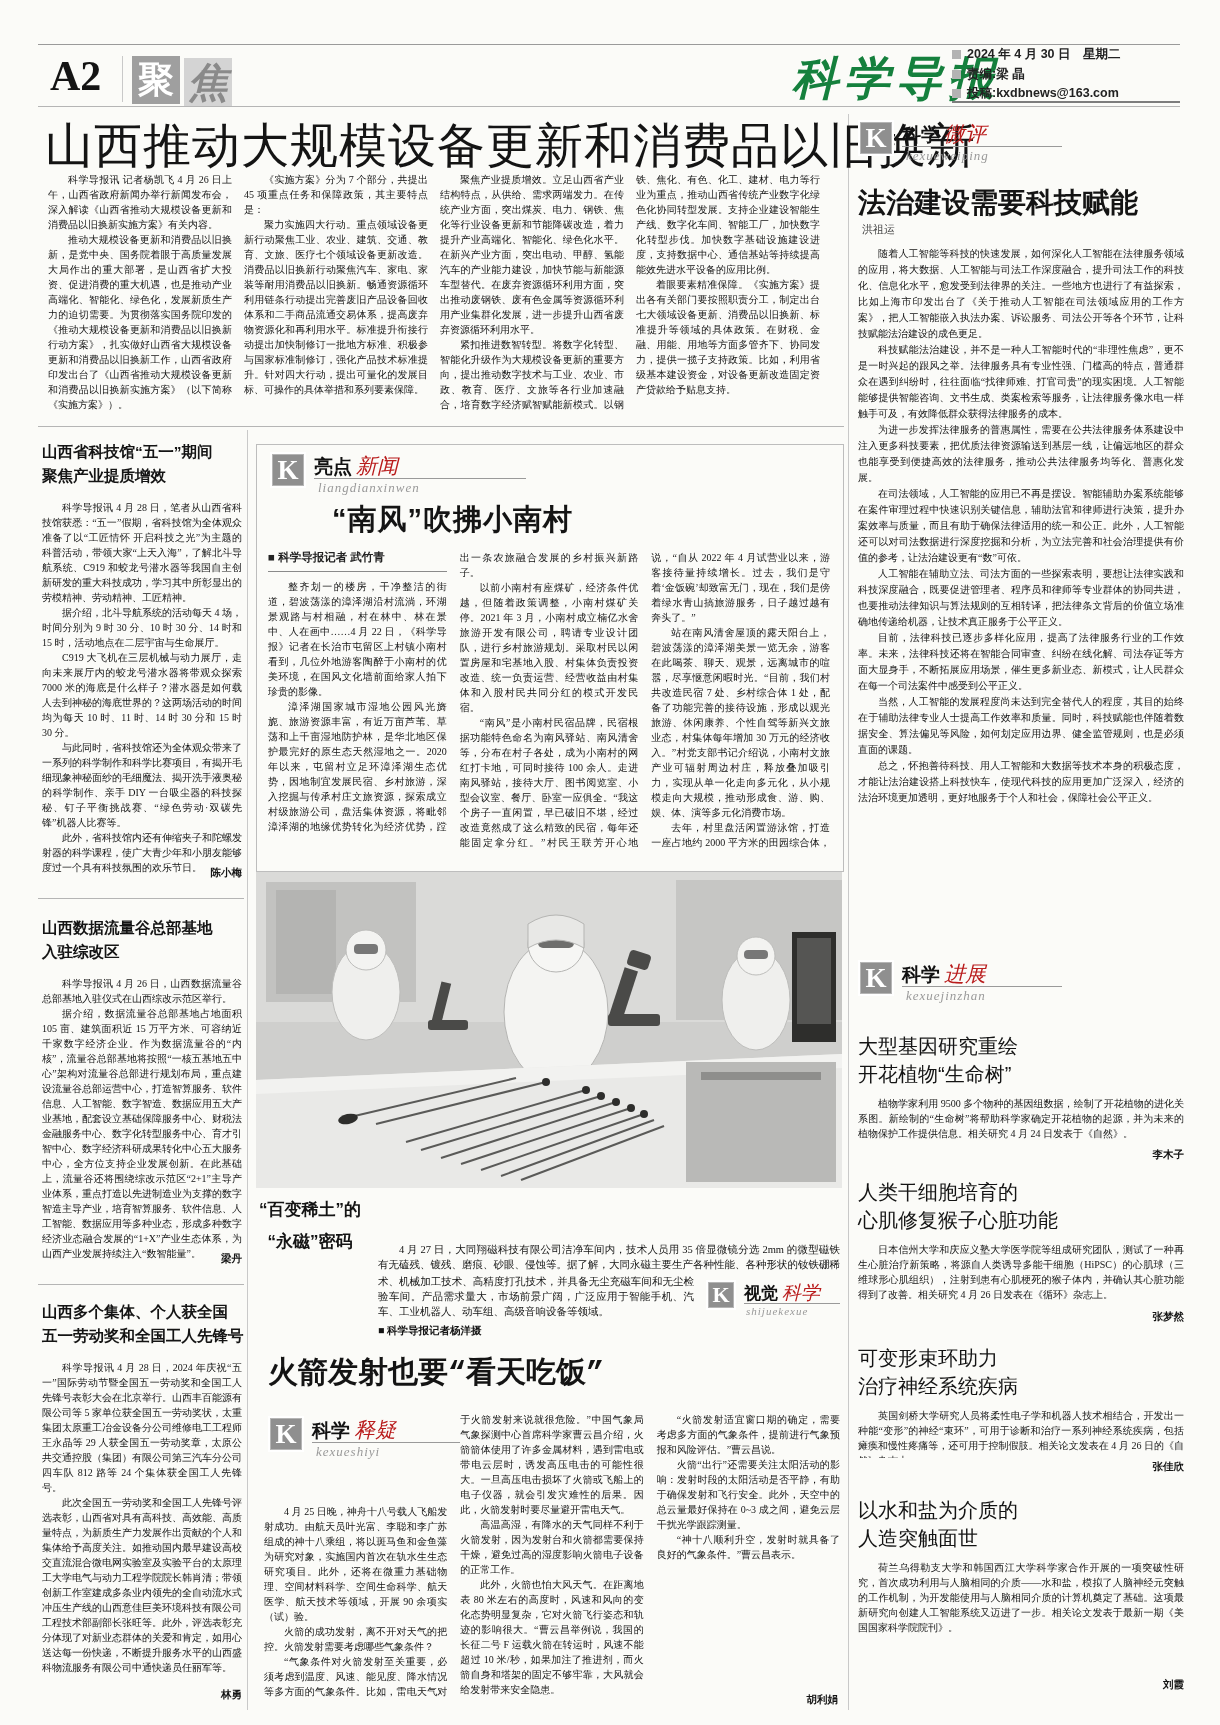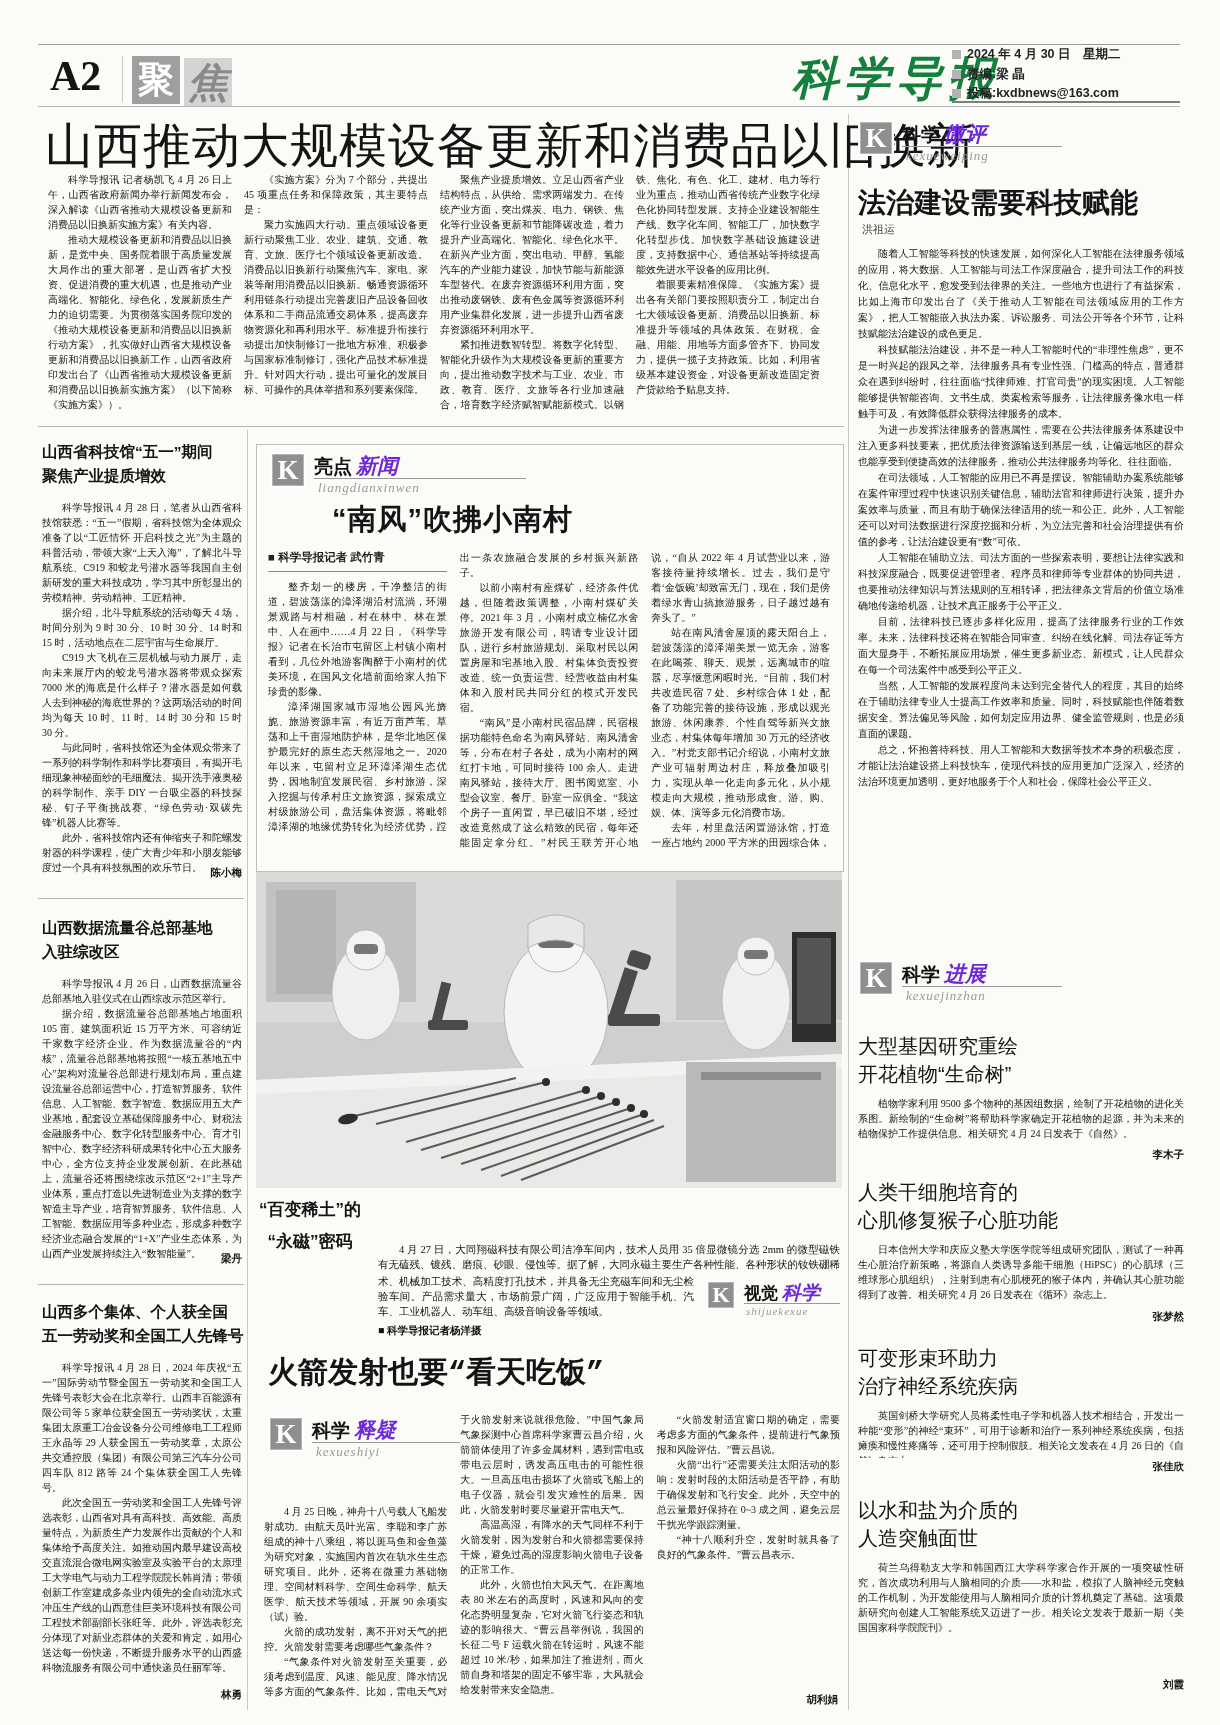--- a/index.html
+++ b/index.html
@@ -30,21 +30,21 @@
   .cols-4{column-count:4;column-gap:12px;column-fill:auto;}
   .cols-3{column-count:3;column-gap:13px;column-fill:auto;}
   .byline-r{font-size:10.5px;font-weight:bold;text-align:right;}
   
   .kbox{background:#8f8f8f;color:#fff;display:flex;align-items:center;justify-content:center;
         font-family:"Liberation Serif",serif;font-weight:bold;
         box-shadow:inset 0 0 0 2px #fff,inset 0 0 0 3px #b5b5b5;}
   .kbox.big{width:36px;height:36px;font-size:27px;}
   .kbox.small{width:30px;height:30px;font-size:22px;}
   .sec-t1{font-family:"Liberation Sans",sans-serif;font-weight:bold;font-size:19px;color:#111;}
-  .sec-t2{font-family:"Liberation Serif",serif;font-weight:bold;font-style:italic;font-size:21px;color:#6d28d9;}
+  .sec-t2{font-family:"Liberation Serif",serif;font-weight:normal;font-style:italic;font-size:21px;color:#b91c1c;}
   .sec-py{font-family:"Liberation Serif",serif;font-style:italic;font-size:13px;color:#999;letter-spacing:1px;}
   .sec-ul{height:1px;background:#9a9a9a;}
   .fb{border:1px solid #bdbdbd;}
   .feat-by{font-family:"Liberation Sans",sans-serif;font-weight:bold;font-size:11.5px;border-bottom:1px solid #8a8a8a;
            padding-bottom:6px;margin-bottom:7px;color:#222;}
   .cap-title{font-family:"Liberation Sans",sans-serif;font-weight:bold;font-size:17px;text-align:center;white-space:nowrap;}
   .essay-by{font-size:11px;color:#444;}
   .spacer-logo{height:92px;}
 </style>
 </head>
@@ -250,21 +250,21 @@
     <span class="sec-t1">科学</span>
     <span class="sec-t2">微评</span>
   </div>
   <div class="abs sec-ul" style="left:902px;top:146px;width:160px;"></div>
   <div class="abs sec-py" style="left:906px;top:148px;">kexueweiping</div>
   <div class="abs h-essay" style="left:858px;top:184px;">法治建设需要科技赋能</div>
   <div class="abs essay-by" style="left:862px;top:222px;">洪祖运</div>
   <div class="abs bt" style="left:858px;top:246px;width:326px;height:694px;line-height:16px;">
       <p>随着人工智能等科技的快速发展，如何深化人工智能在法律服务领域的应用，将大数据、人工智能与司法工作深度融合，提升司法工作的科技化、信息化水平，愈发受到法律界的关注。一些地方也进行了有益探索，比如上海市印发出台了《关于推动人工智能在司法领域应用的工作方案》，把人工智能嵌入执法办案、诉讼服务、司法公开等各个环节，让科技赋能法治建设的成色更足。</p>
       <p>科技赋能法治建设，并不是一种人工智能时代的“非理性焦虑”，更不是一时兴起的跟风之举。法律服务具有专业性强、门槛高的特点，普通群众在遇到纠纷时，往往面临“找律师难、打官司贵”的现实困境。人工智能能够提供智能咨询、文书生成、类案检索等服务，让法律服务像水电一样触手可及，有效降低群众获得法律服务的成本。</p>
-      <p>为进一步发挥法律服务的普惠属性，需要在公共法律服务体系建设中注入更多科技要素，把优质法律资源输送到基层一线，让偏远地区的群众也能享受到便捷高效的法律服务，推动公共法律服务均等化、往往面临。</p>
+      <p>为进一步发挥法律服务的普惠属性，需要在公共法律服务体系建设中注入更多科技要素，把优质法律资源输送到基层一线，让偏远地区的群众也能享受到便捷高效的法律服务，推动公共法律服务均等化、普惠化发展。</p>
       <p>在司法领域，人工智能的应用已不再是摆设。智能辅助办案系统能够在案件审理过程中快速识别关键信息，辅助法官和律师进行决策，提升办案效率与质量，而且有助于确保法律适用的统一和公正。此外，人工智能还可以对司法数据进行深度挖掘和分析，为立法完善和社会治理提供有价值的参考，让法治建设更有“数”可依。</p>
       <p>人工智能在辅助立法、司法方面的一些探索表明，要想让法律实践和科技深度融合，既要促进管理者、程序员和律师等专业群体的协同共进，也要推动法律知识与算法规则的互相转译，把法律条文背后的价值立场准确地传递给机器，让技术真正服务于公平正义。</p>
       <p>目前，法律科技已逐步多样化应用，提高了法律服务行业的工作效率。未来，法律科技还将在智能合同审查、纠纷在线化解、司法存证等方面大显身手，不断拓展应用场景，催生更多新业态、新模式，让人民群众在每一个司法案件中感受到公平正义。</p>
       <p>当然，人工智能的发展程度尚未达到完全替代人的程度，其目的始终在于辅助法律专业人士提高工作效率和质量。同时，科技赋能也伴随着数据安全、算法偏见等风险，如何划定应用边界、健全监管规则，也是必须直面的课题。</p>
       <p>总之，怀抱善待科技、用人工智能和大数据等技术本身的积极态度，才能让法治建设搭上科技快车，使现代科技的应用更加广泛深入，经济的法治环境更加透明，更好地服务于个人和社会，保障社会公平正义。</p>
     </div>
 
   <div class="abs kbox big" style="left:858px;top:960px;">K</div>
   <div class="abs" style="left:902px;top:960px;">
     <span class="sec-t1">科学</span>

